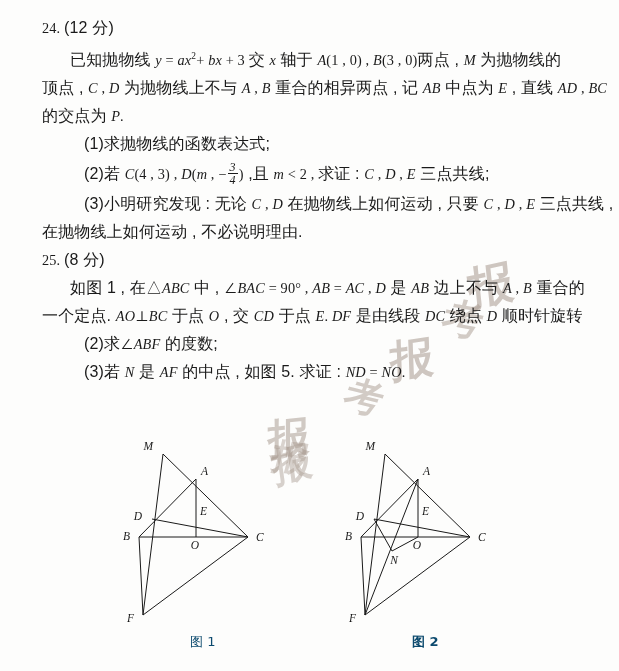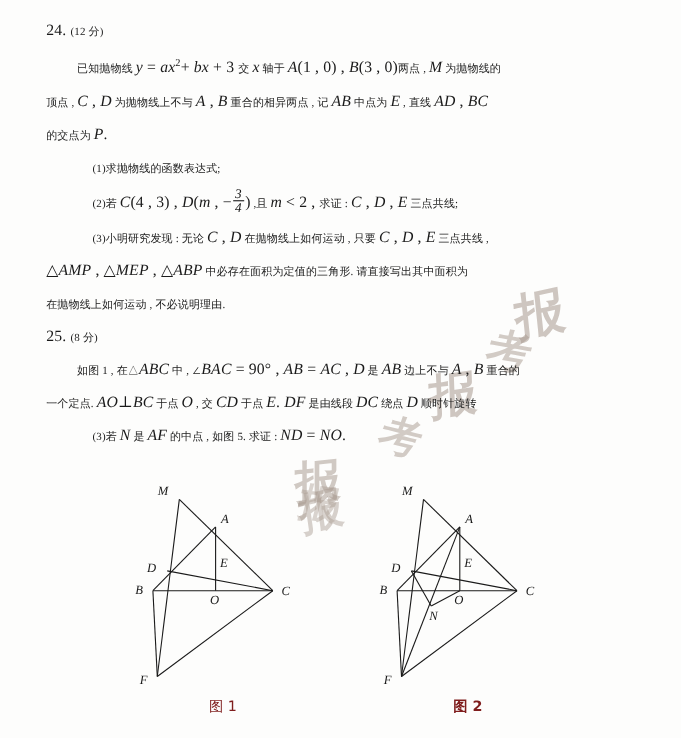--- a/index.html
+++ b/index.html
@@ -29,21 +29,21 @@
   .textblock{position:absolute;left:42px;top:14px;width:546px;}
   .line{
     font-size:14.3px;
     line-height:28px;
     white-space:nowrap;
     letter-spacing:.15px;
   }
   .line.indent{padding-left:28px;}
   .line.indent2{padding-left:42px;}
   .line.tall{line-height:32px;}
-  .cn{font-family:Liberation Serif, serif;font-size:10px;}
+  .cn{font-family:Liberation Sans, sans-serif;font-size:16px;}
   .it{font-style:italic;font-family:"Liberation Serif","DejaVu Serif",serif;}
   .num{font-family:"Liberation Serif","DejaVu Serif",serif;text-align:center;}
   sup{font-size:.66em;vertical-align:super;}
 
   
   .frac{
     display:inline-block;
     vertical-align:-0.42em;
     text-align:center;
     font-size:12px;
@@ -58,21 +58,21 @@
   
   .figures{position:absolute;left:0;top:432px;width:619px;height:225px;}
   .fig{position:absolute;top:0;}
   #fig1{left:118px;}
   #fig2{left:340px;}
   .figcap{
     position:absolute;
     top:633px;
     font-family:"DejaVu Sans","Liberation Sans",sans-serif;
     font-size:13px;
-    color:#7f1d1d;
+    color:#0c4a6e;
   }
   #cap1{left:190px;}
   #cap2{left:412px;font-weight:bold;}
   svg{display:block;}
   svg text{
     font-family:"Liberation Serif","DejaVu Serif",serif;
     font-style:italic;
     font-size:11.5px;
     fill:#1a1a1a;
   }
@@ -116,43 +116,43 @@
     </div>
 
     <div class="line indent2 tall">
       <span class="cn">(2)若 </span><span class="it">C</span><span class="num">(4 , 3)</span><span class="num"> , </span><span class="it">D</span><span class="num">(</span><span class="it">m</span><span class="num"> , </span><span class="num">−</span><span class="frac"><span class="n">3</span><span class="d">4</span></span><span class="num">)</span><span class="cn"> ,且 </span><span class="it">m</span><span class="num"> &lt; 2 , </span><span class="cn">求证 : </span><span class="it">C</span><span class="num"> , </span><span class="it">D</span><span class="num"> , </span><span class="it">E</span><span class="cn"> 三点共线;</span>
     </div>
 
     <div class="line indent2">
       <span class="cn">(3)小明研究发现 : 无论 </span><span class="it">C</span><span class="num"> , </span><span class="it">D</span><span class="cn"> 在抛物线上如何运动 , 只要 </span><span class="it">C</span><span class="num"> , </span><span class="it">D</span><span class="num"> , </span><span class="it">E</span><span class="cn"> 三点共线 ,</span>
     </div>
 
-    <div class="line">
-      <span class="tri">△</span><span class="it">AMP</span><span class="tri"> , △</span><span class="it">MEP</span><span class="tri"> , △</span><span class="it">ABP</span><span class="cn"> 中必存在面积为定值的三角形. 请直接写出其中面积为</span>
-    </div>
 
     <div class="line">
       <span class="cn">在抛物线上如何运动 , 不必说明理由.</span>
     </div>
 
     <div class="line">
       <span class="num">25.</span>
       <span class="cn">(8 分)</span>
     </div>
 
     <div class="line indent">
       <span class="cn">如图 1 , 在△</span><span class="it">ABC</span><span class="cn"> 中 , ∠</span><span class="it">BAC</span><span class="num"> = 90° , </span><span class="it">AB</span><span class="num"> = </span><span class="it">AC</span><span class="num"> , </span><span class="it">D</span><span class="cn"> 是 </span><span class="it">AB</span><span class="cn"> 边上不与 </span><span class="it">A</span><span class="num"> , </span><span class="it">B</span><span class="cn"> 重合的</span>
     </div>
 
     <div class="line">
       <span class="cn">一个定点. </span><span class="it">AO</span><span class="num">⊥</span><span class="it">BC</span><span class="cn"> 于点 </span><span class="it">O</span><span class="cn"> , 交 </span><span class="it">CD</span><span class="cn"> 于点 </span><span class="it">E</span><span class="num">. </span><span class="it">DF</span><span class="cn"> 是由线段 </span><span class="it">DC</span><span class="cn"> 绕点 </span><span class="it">D</span><span class="cn"> 顺时针旋转</span>
     </div>
 
 
 
+    <div class="line indent2">
+      <span class="cn">(2)求∠</span><span class="it">ABF</span><span class="cn"> 的度数;</span>
+    </div>
 
     <div class="line indent2">
       <span class="cn">(3)若 </span><span class="it">N</span><span class="cn"> 是 </span><span class="it">AF</span><span class="cn"> 的中点 , 如图 5. 求证 : </span><span class="it">ND</span><span class="num"> = </span><span class="it">NO</span><span class="num">.</span>
     </div>
 
   </div>
 
   <div class="figures">
     <div class="fig" id="fig1">
         <svg width="200" height="200" viewBox="0 0 200 200">

